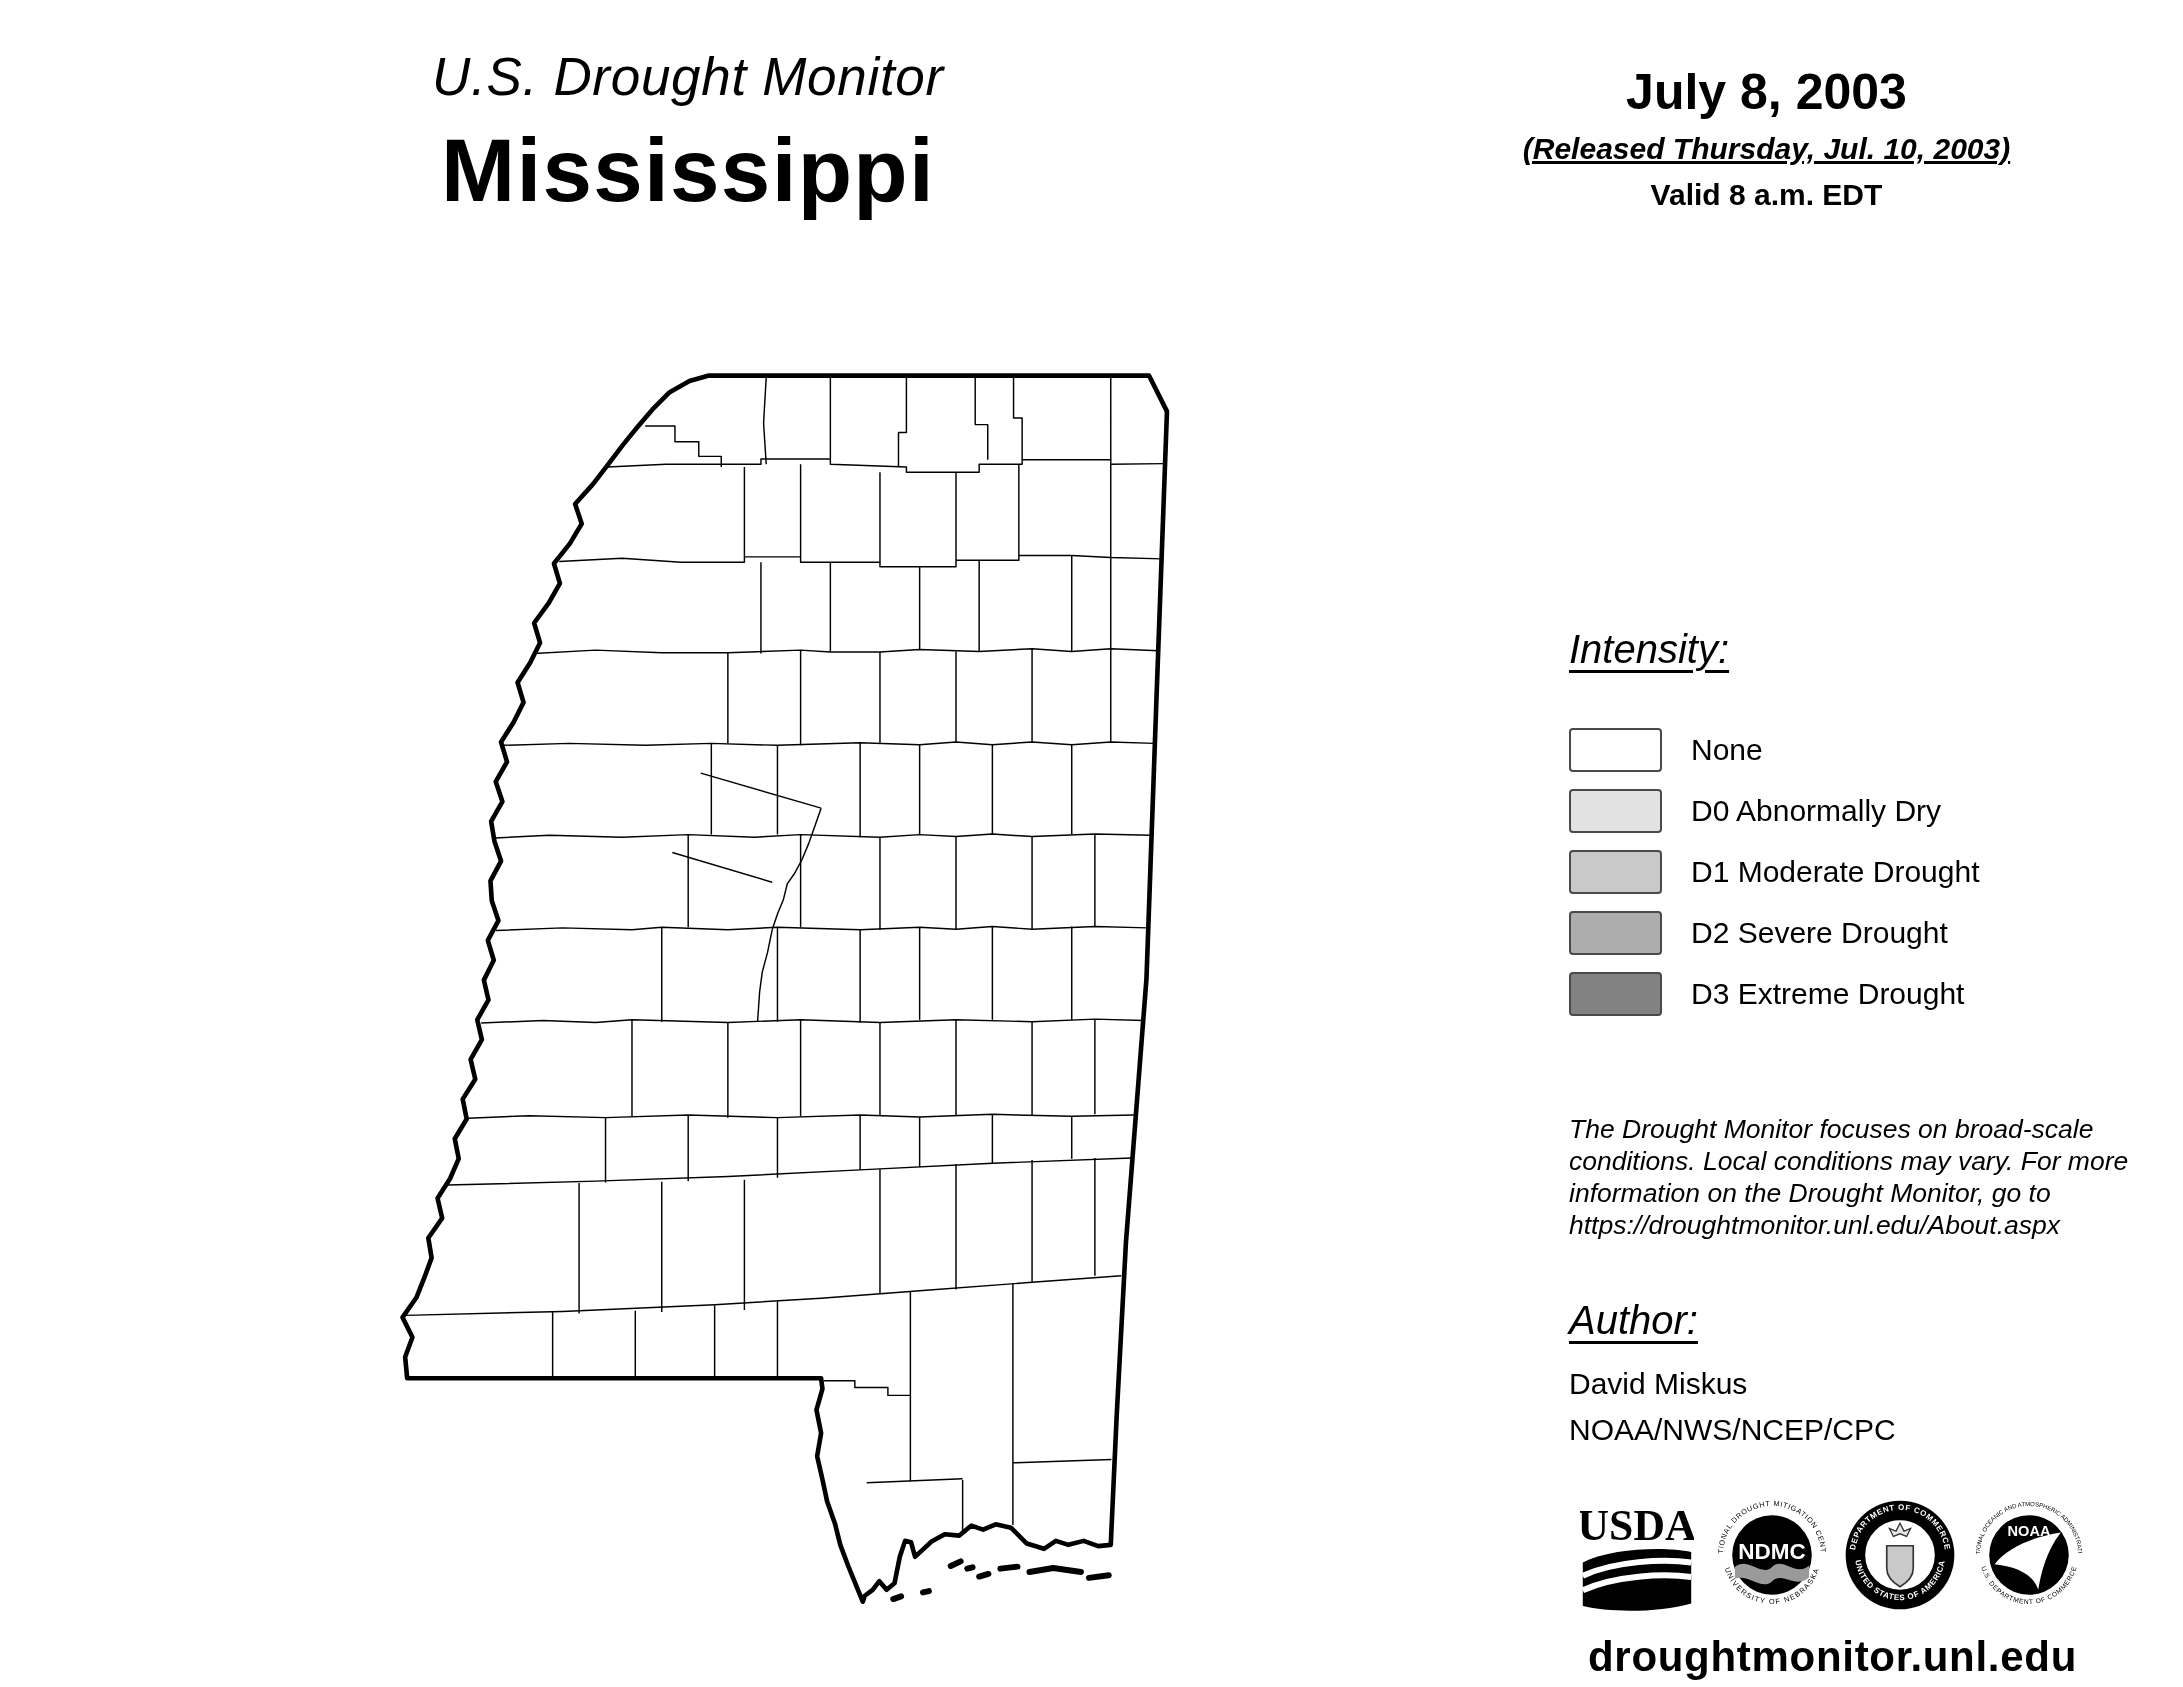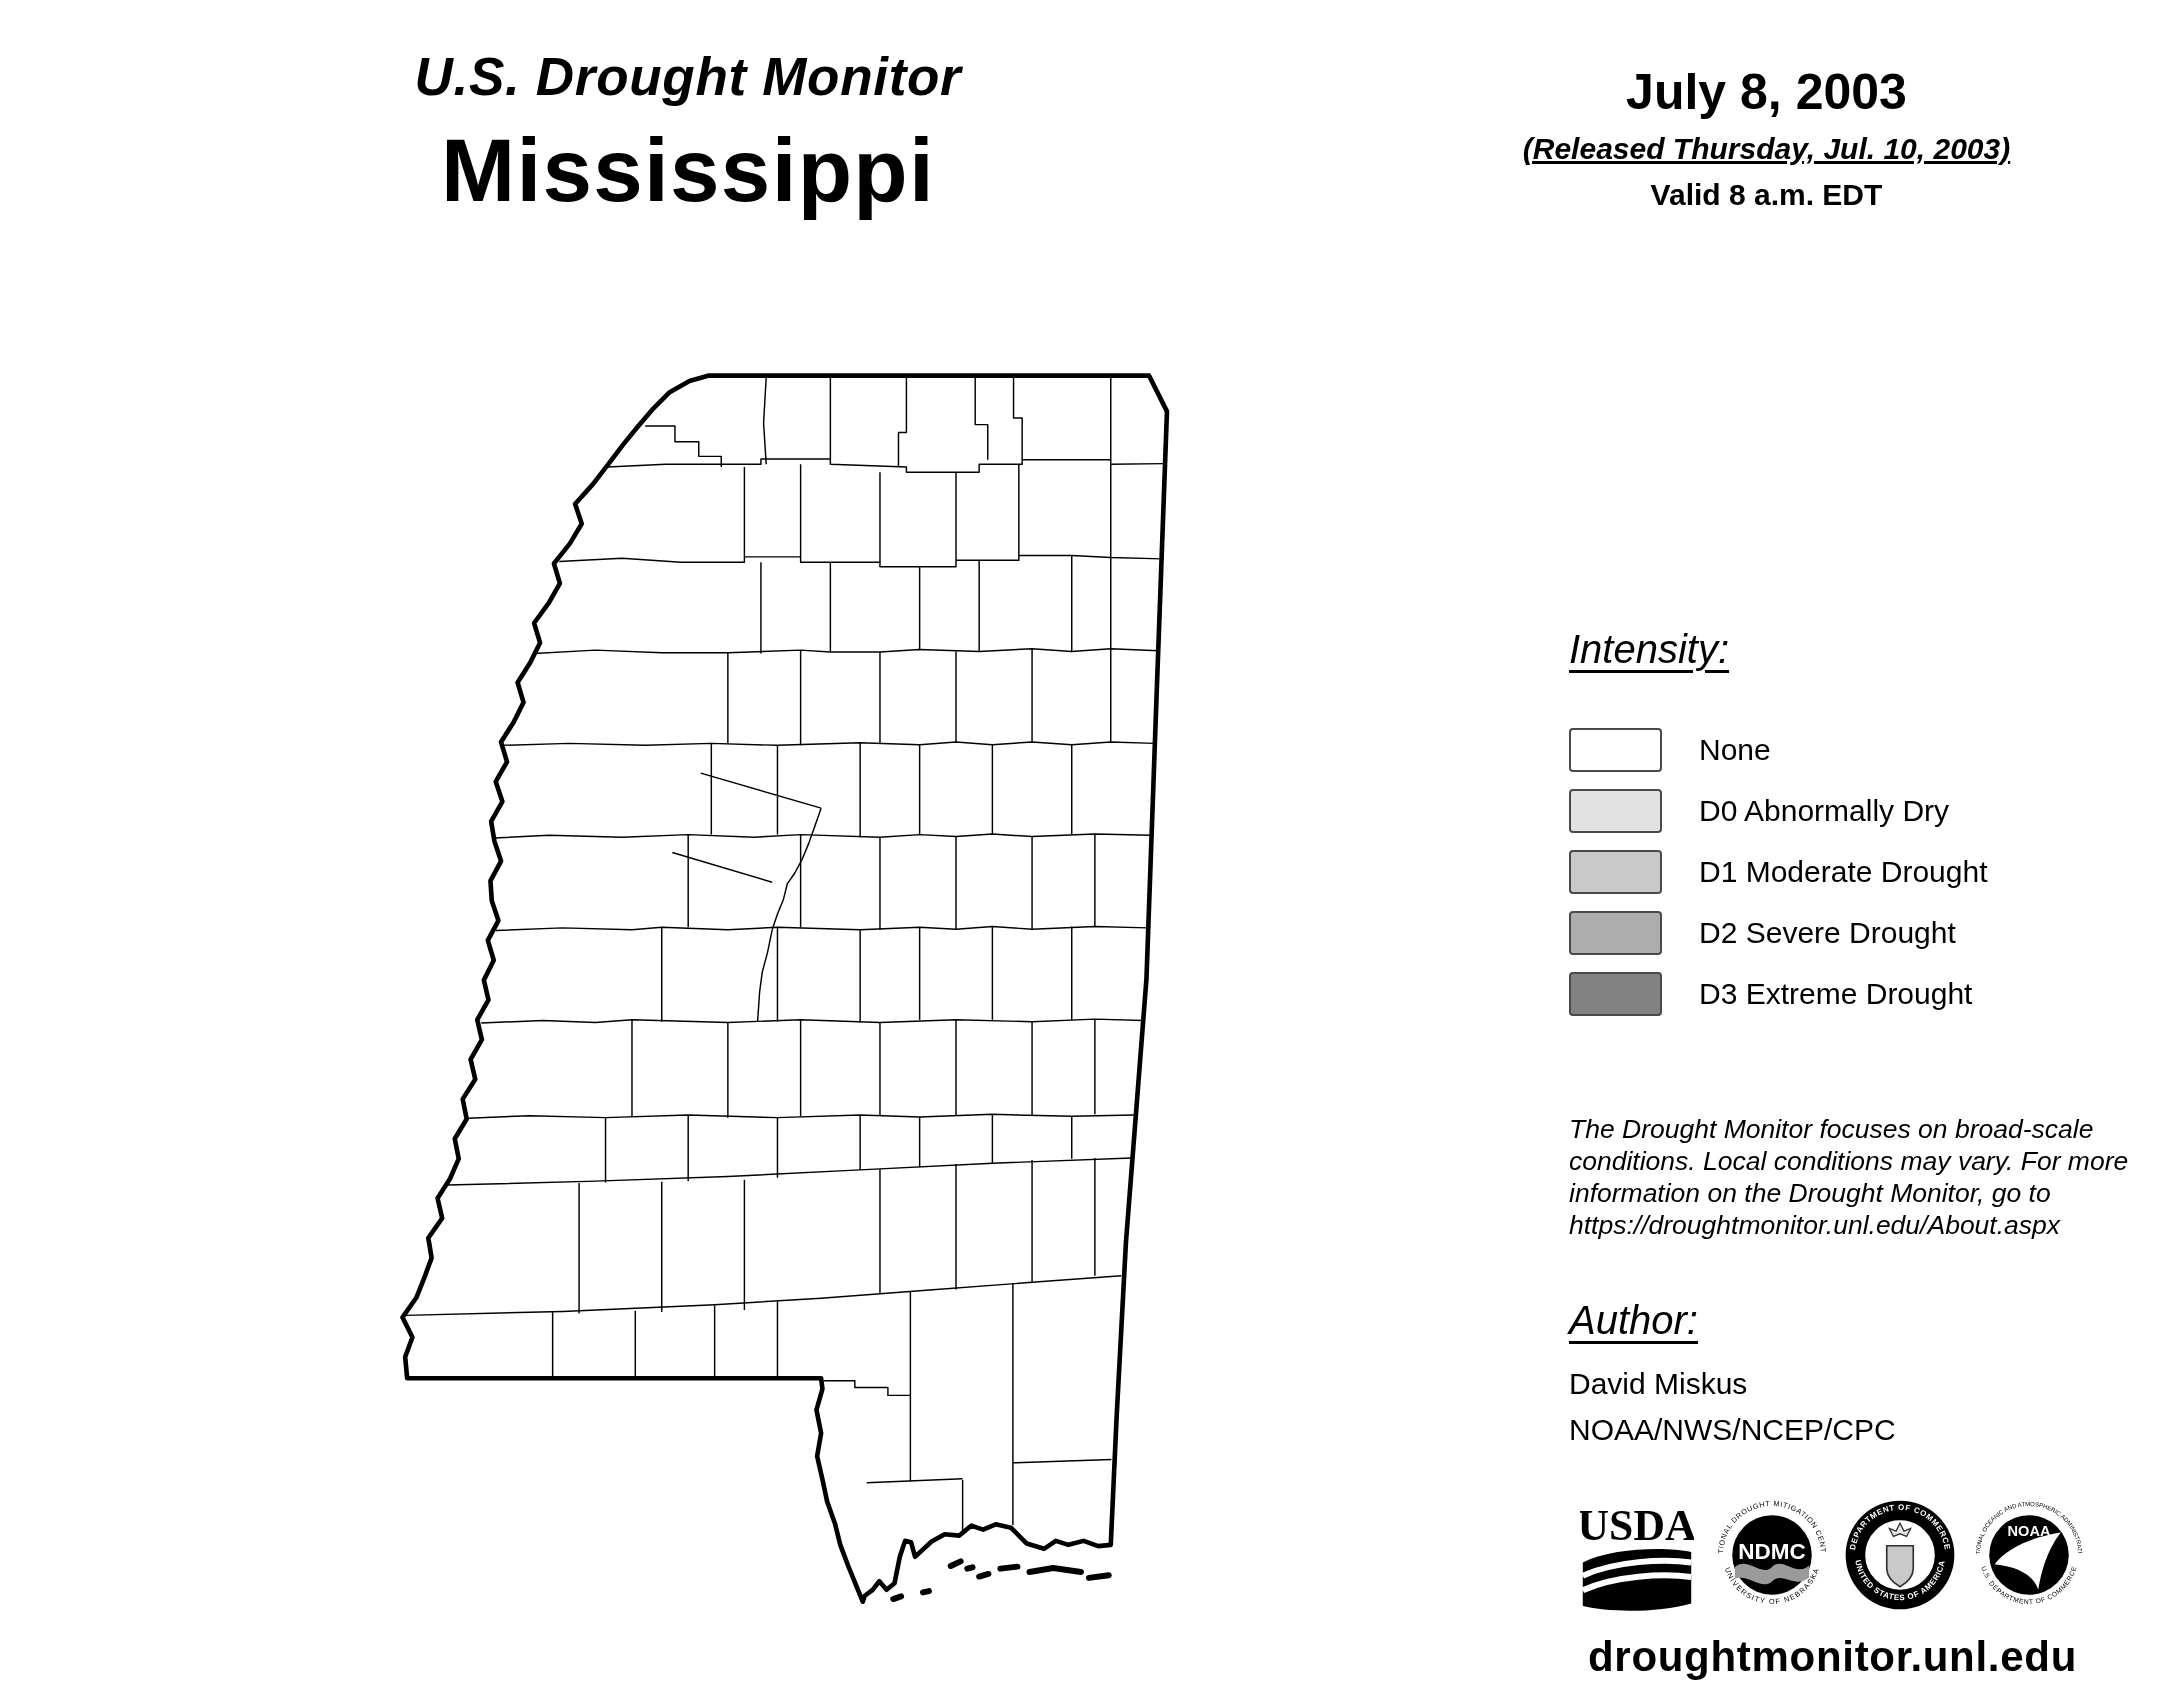--- a/index.html
+++ b/index.html
@@ -4,37 +4,37 @@
 <style>
   html,body{margin:0;padding:0;}
   body{
     width:2183px;height:1687px;position:relative;background:#ffffff;
     font-family:"Liberation Sans", sans-serif;color:#000;overflow:hidden;
   }
   .abs{position:absolute;}
 
   
   .title-block{left:357px;top:46px;width:662px;text-align:center;}
-  .title-line1{font-size:53px;font-weight:bold;font-style:italic;letter-spacing:0.7px;}
+  .title-line1{font-size:53px;font-weight:normal;font-style:italic;letter-spacing:0.7px;}
   .title-line2{font-size:89px;font-weight:bold;margin-top:12px;letter-spacing:1.3px;}
 
   
   .date-block{left:1515px;top:63px;width:503px;text-align:center;}
   .date-main{font-size:50px;font-weight:bold;}
   .date-released{font-size:30px;font-weight:bold;font-style:italic;margin-top:10.6px;text-decoration:underline;}
   .date-valid{font-size:30px;font-weight:bold;margin-top:12px;}
 
   
   .map-wrap{left:384px;top:357px;width:820px;height:1270px;}
 
   
   .legend-heading{left:1569px;top:627px;font-size:40px;font-style:italic;
      text-decoration:underline;text-decoration-thickness:2.6px;text-underline-offset:6.6px;}
   .legend{left:1569px;top:728px;}
-  .legend-row{display:flex;align-items:center;margin-bottom:17px;height:44px;gap:8px;}
+  .legend-row{display:flex;align-items:center;margin-bottom:17px;height:44px;}
   .legend-swatch{width:93px;height:44px;border:2.6px solid #4a4a4a;border-radius:4px;box-sizing:border-box;}
   .legend-label{font-size:30px;margin-left:29px;white-space:nowrap;}
 
   .disclaimer{left:1569px;top:1113px;font-size:26.5px;font-style:italic;line-height:32px;white-space:nowrap;}
 
   .author-heading{left:1569px;top:1298px;font-size:40px;font-style:italic;
      text-decoration:underline;text-decoration-thickness:2.6px;text-underline-offset:6.6px;}
   .author-name{left:1569px;top:1367px;font-size:30px;}
   .author-org{left:1569px;top:1413px;font-size:30px;}
 

